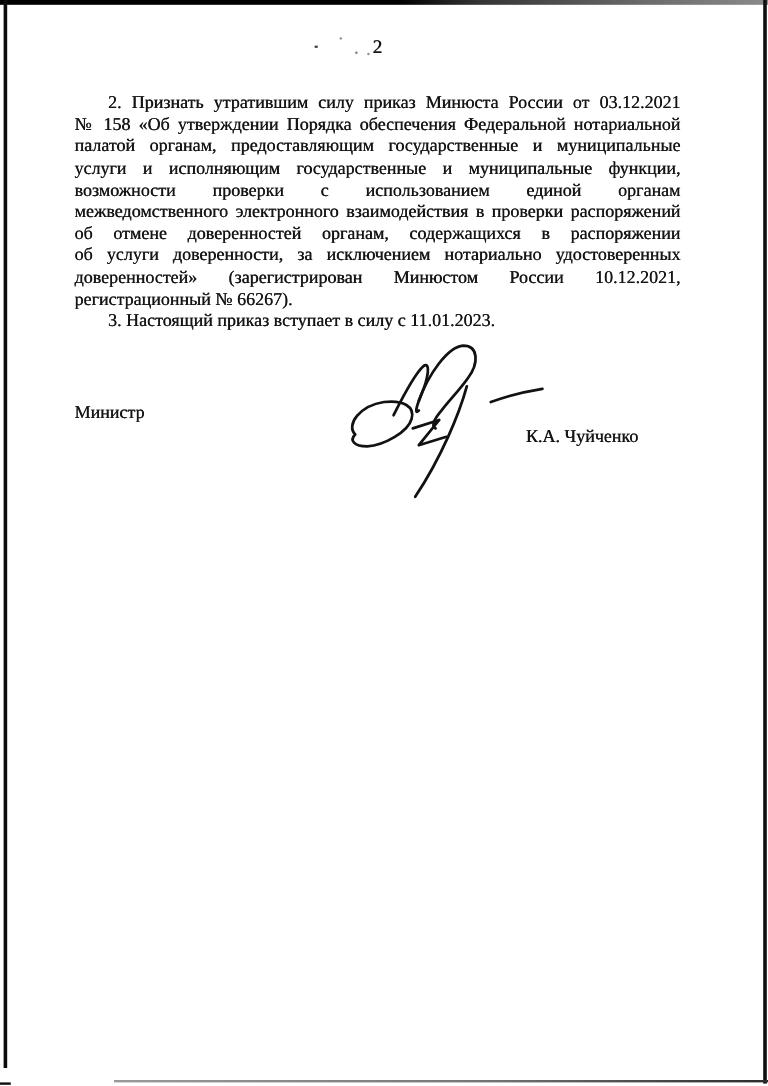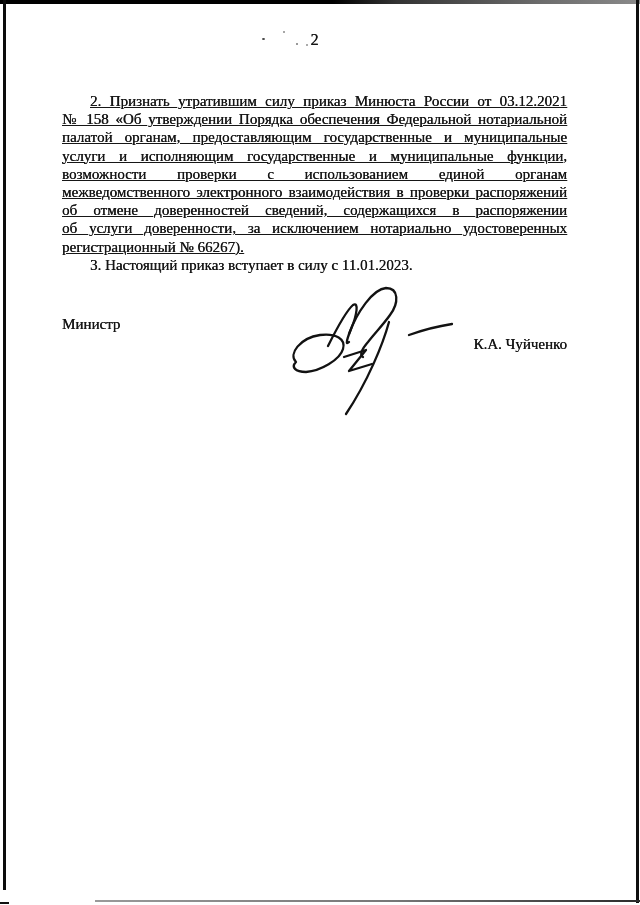--- a/index.html
+++ b/index.html
@@ -18,35 +18,35 @@
   .frame-bottom-tick{position:absolute;left:0;top:902px;width:9px;height:2px;background:#111;}
 
   .content{position:absolute;left:62px;top:30px;width:505px;}
 
   .page-number{
     text-align:center;font-size:16px;line-height:20px;
     text-shadow:0.3px 0 0 currentColor;
   }
   .speck{position:absolute;border-radius:50%;}
 
-  .para{margin-top:42px;text-decoration:underline;}
+  .para{margin-top:27px;}
   .line{
     font-size:15px;line-height:18.2px;white-space:nowrap;
     text-shadow:0.3px 0 0 currentColor;
   }
   .line.just{white-space:normal;text-align:justify;text-align-last:justify;text-justify:inter-word;}
   .line.indent{text-indent:28px;}
 
   .sig-row{position:absolute;left:0;top:0;width:640px;height:0;}
   .sig-label-left{
-    position:absolute;left:62px;top:316px;font-size:15px;
+    position:absolute;left:62px;top:336px;font-size:15px;
     text-shadow:0.3px 0 0 currentColor;
   }
   .sig-label-right{
-    position:absolute;left:403px;top:336px;width:164px;text-align:right;font-size:15px;
+    position:absolute;left:403px;top:356px;width:164px;text-align:center;font-size:15px;
     text-shadow:0.3px 0 0 currentColor;
   }
   .sig-svg{position:absolute;left:286px;top:284px;}
 </style>
 </head>
 <body>
 
 <div class="frame-top"></div>
 <div class="frame-left"></div>
 <div class="frame-right"></div>
@@ -61,22 +61,23 @@
 <div class="content">
   <div class="page-number">2</div>
 
   <div class="para">
     <div class="line just indent">2.  Признать утратившим силу приказ Минюста России от 03.12.2021</div>
     <div class="line just">№ 158 «Об утверждении Порядка обеспечения Федеральной нотариальной</div>
     <div class="line just">палатой органам, предоставляющим государственные и муниципальные</div>
     <div class="line just">услуги и исполняющим государственные и муниципальные функции,</div>
     <div class="line just">возможности проверки с использованием единой органам</div>
     <div class="line just">межведомственного электронного взаимодействия в проверки распоряжений</div>
-    <div class="line just">об отмене доверенностей сведений, содержащихся в распоряжении</div>
+    <div class="line just">об отмене доверенностей органам, содержащихся в распоряжении</div>
     <div class="line just">об услуги доверенности, за исключением нотариально удостоверенных</div>
+    <div class="line just">доверенностей» (зарегистрирован Минюстом России 10.12.2021,</div>
     <div class="line">регистрационный № 66267).</div>
   </div>
 
   <div>
     <div class="line indent">3.  Настоящий приказ вступает в силу с 11.01.2023.</div>
   </div>
 </div>
 
 <div class="sig-row">
   <span class="sig-label-left">Министр</span>

